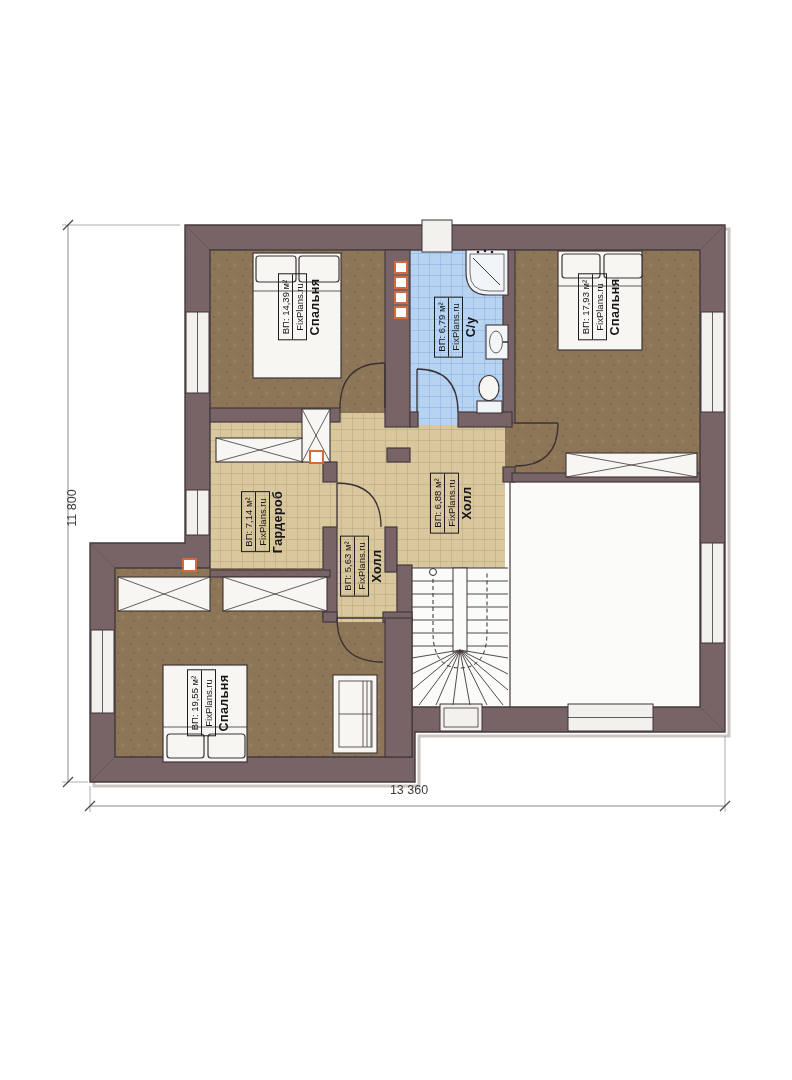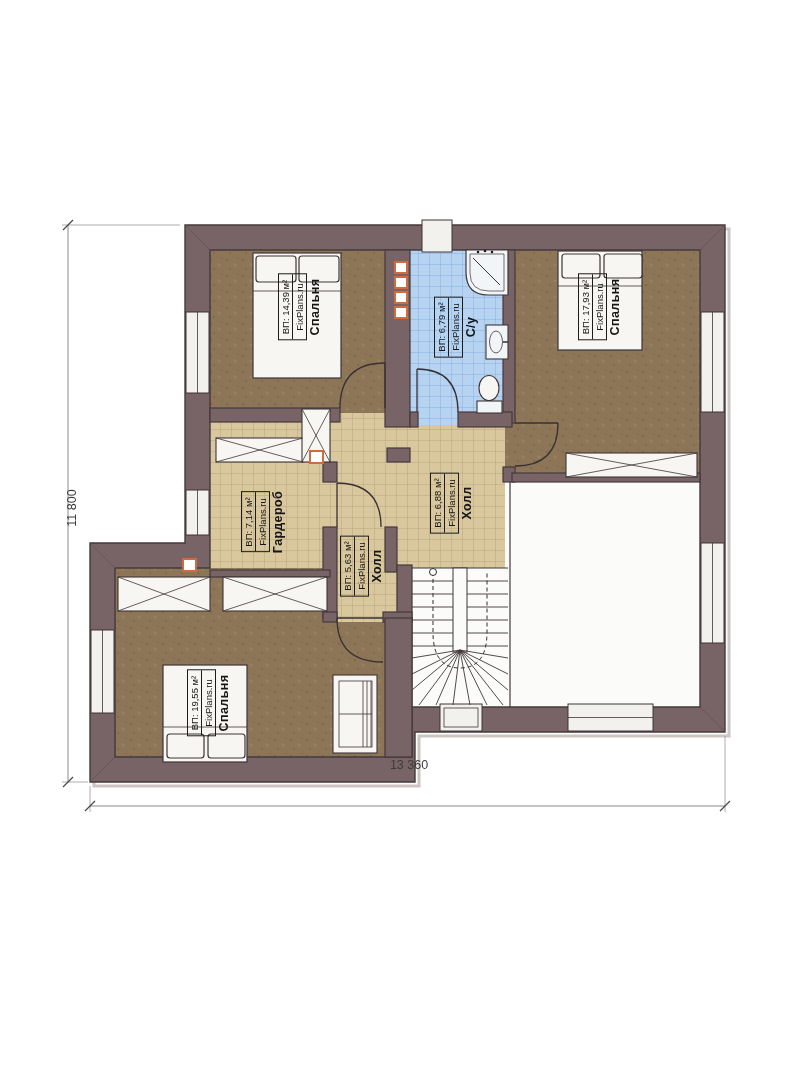--- a/index.html
+++ b/index.html
@@ -292,15 +292,15 @@
 
 <div class="room-label" style="left:209px;top:703px">
   <div class="label-box">
     <div class="label-cell area">ВП: 19,55 м²</div>
     <div class="label-cell">FixPlans.ru</div>
   </div>
   <div class="room-name">Спальня</div>
 </div>
 
 <div class="dim-label vert" style="left:72px;top:508px">11 800</div>
-<div class="dim-label horiz" style="left:409px;top:765px">13 360</div>
+<div class="dim-label horiz" style="left:409px;top:790px">13 360</div>
 
 </div>
 
 </body></html>

